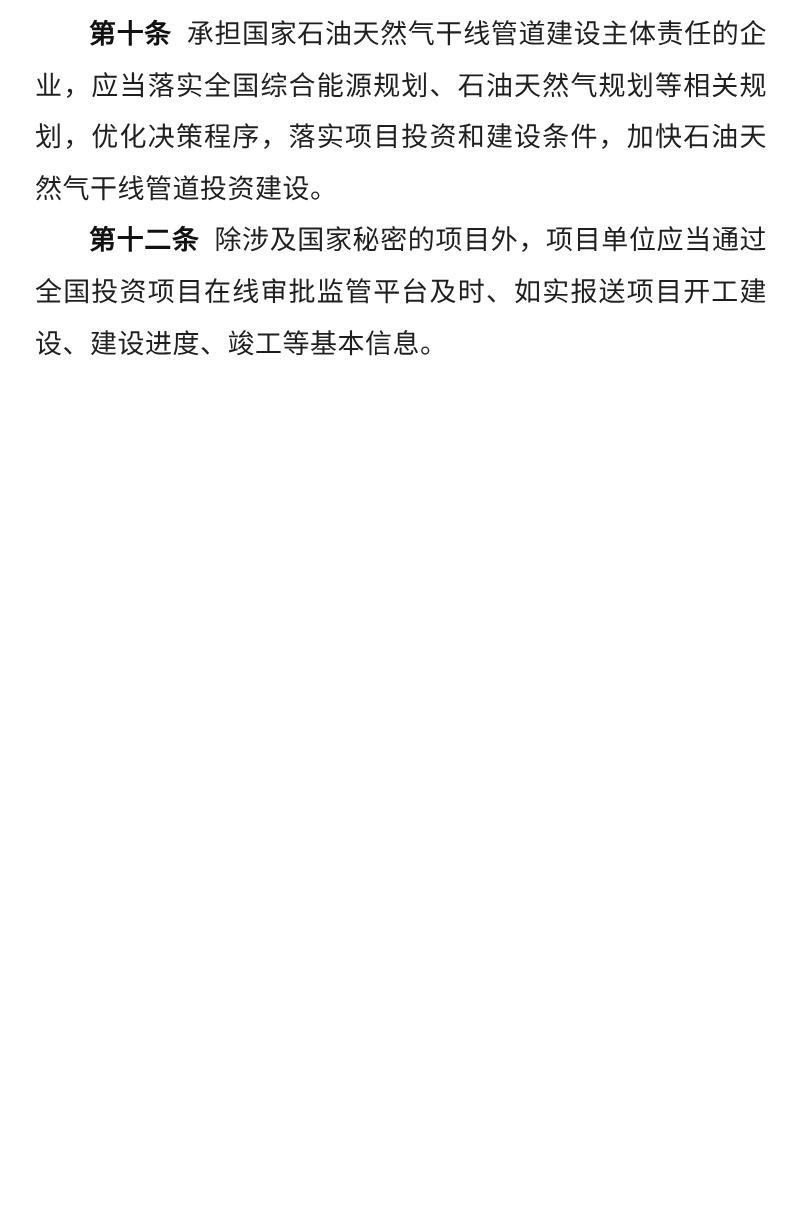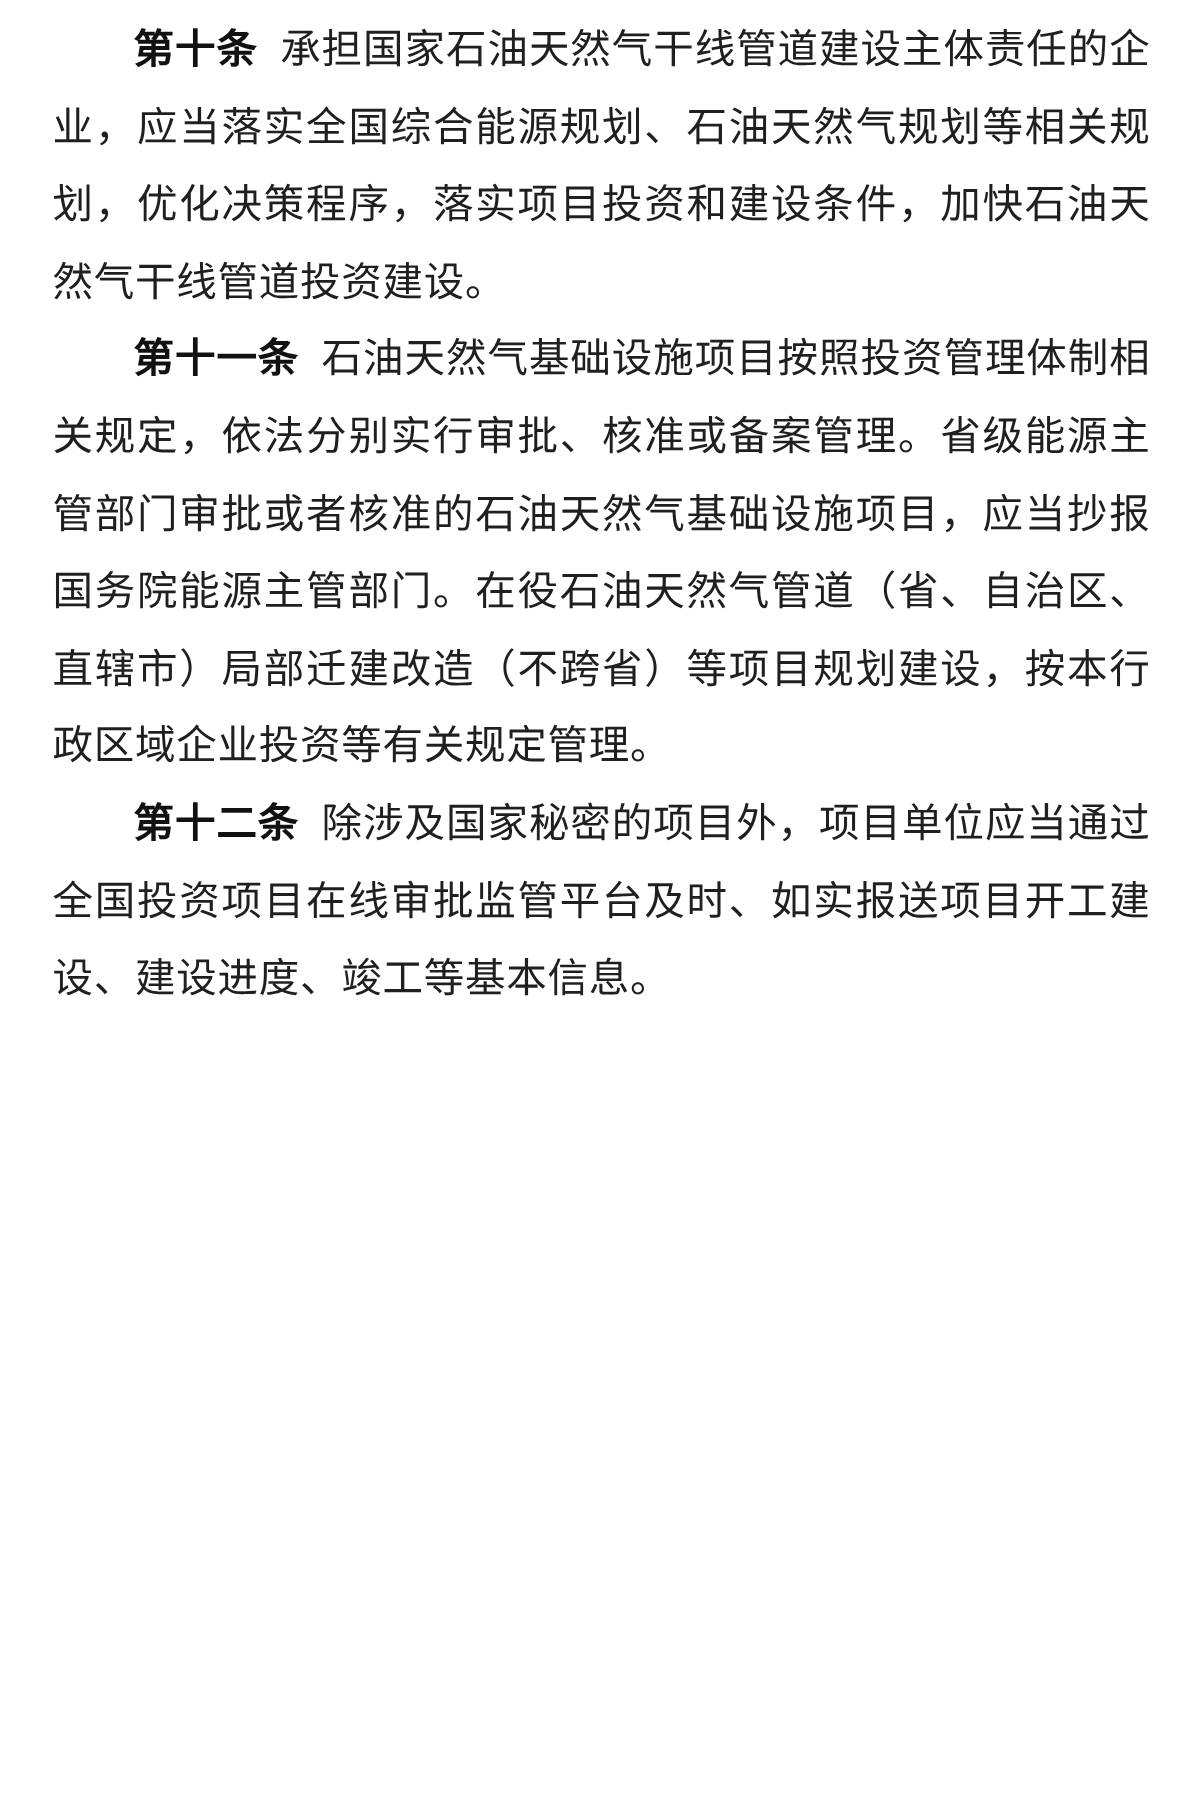--- a/index.html
+++ b/index.html
@@ -41,22 +41,19 @@
 </head>
 <body>
 
 <div class="doc-page">
 
   <p class="para">
     <span class="art-num">第十条</span><span>承担国家石油天然气干线管道建设主体责任的企业，应当落实全国综合能源规划、石油天然气规划等相关规划，优化决策程序，落实项目投资和建设条件，加快石油天然气干线管道投资建设。</span>
   </p>
 
 
-  <p class="para">
-    <span class="art-num">第十一条</span><span>石油天然气基础设施项目按照投资管理体制相关规定，依法分别实行审批、核准或备案管理。省级能源主管部门审批或者核准的石油天然气基础设施项目，应当抄报国务院能源主管部门。在役石油天然气管道（省、自治区、直辖市）局部迁建改造（不跨省）等项目规划建设，按本行政区域企业投资等有关规定管理。</span>
-  </p>
 
 
   <p class="para">
     <span class="art-num">第十二条</span><span>除涉及国家秘密的项目外，项目单位应当通过全国投资项目在线审批监管平台及时、如实报送项目开工建设、建设进度、竣工等基本信息。</span>
   </p>
 
 </div>
 
 </body></html>

